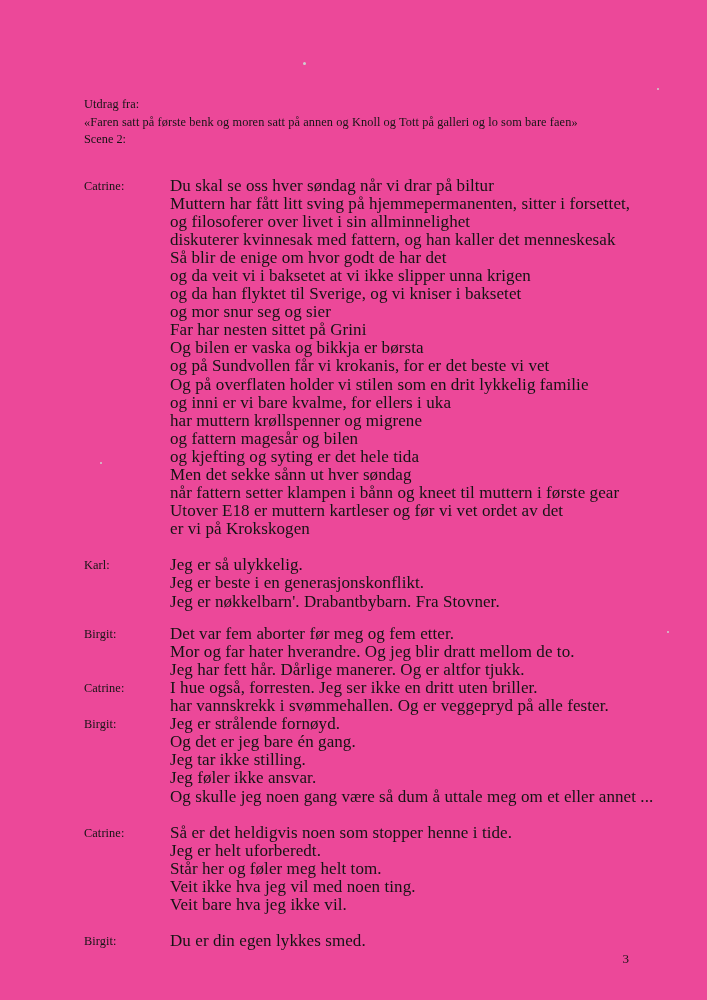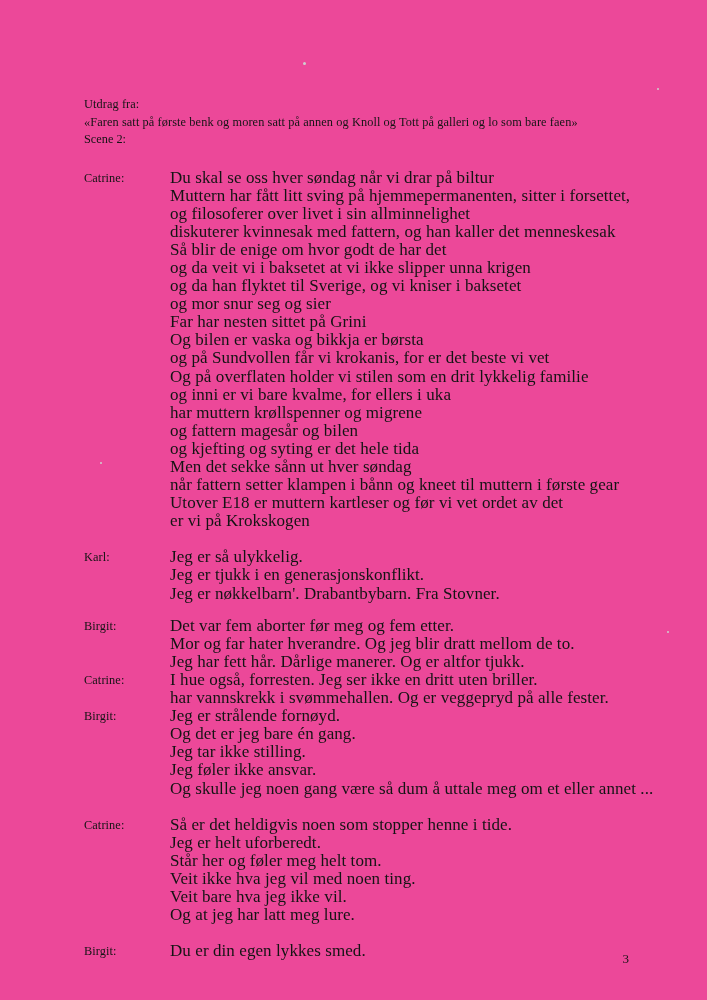--- a/index.html
+++ b/index.html
@@ -36,21 +36,21 @@
     font-size: 12.3px;
     line-height: 17.5px;
     letter-spacing: 0.1px;
     white-space: nowrap;
   }
   .scene-head {
     font-size: 12.3px;
     line-height: 17.5px;
   }
   .dialogue {
-    margin-top: 20px;
+    margin-top: 28px;
   }
   .block {
     display: flex;
     align-items: flex-start;
   }
   .speaker {
     width: 86px;
     flex: 0 0 86px;
     font-size: 12.3px;
     line-height: 18.1px;
@@ -124,21 +124,21 @@
           <div class="line">er vi på Krokskogen</div>
         </div>
       </div>
 
       <div class="gap-lg"></div>
 
       <div class="block">
         <div class="speaker">Karl:</div>
         <div class="lines">
           <div class="line">Jeg er så ulykkelig.</div>
-          <div class="line">Jeg er tjukk i en generasjonskonflikt.</div>
+          <div class="line">Jeg er beste i en generasjonskonflikt.</div>
           <div class="line">Jeg er nøkkelbarn'. Drabantbybarn. Fra Stovner.</div>
         </div>
       </div>
 
       <div class="gap-md"></div>
 
       <div class="block">
         <div class="speaker">Birgit:</div>
         <div class="lines">
           <div class="line">Det var fem aborter før meg og fem etter.</div>
@@ -169,21 +169,20 @@
       <div class="gap-lg"></div>
 
       <div class="block">
         <div class="speaker">Catrine:</div>
         <div class="lines">
           <div class="line">Så er det heldigvis noen som stopper henne i tide.</div>
           <div class="line">Jeg er helt uforberedt.</div>
           <div class="line">Står her og føler meg helt tom.</div>
           <div class="line">Veit ikke hva jeg vil med noen ting.</div>
           <div class="line">Veit bare hva jeg ikke vil.</div>
-          <div class="line">Og at jeg har latt meg lure.</div>
         </div>
       </div>
 
       <div class="gap-lg"></div>
 
       <div class="block">
         <div class="speaker">Birgit:</div>
         <div class="lines">
           <div class="line">Du er din egen lykkes smed.</div>
         </div>

